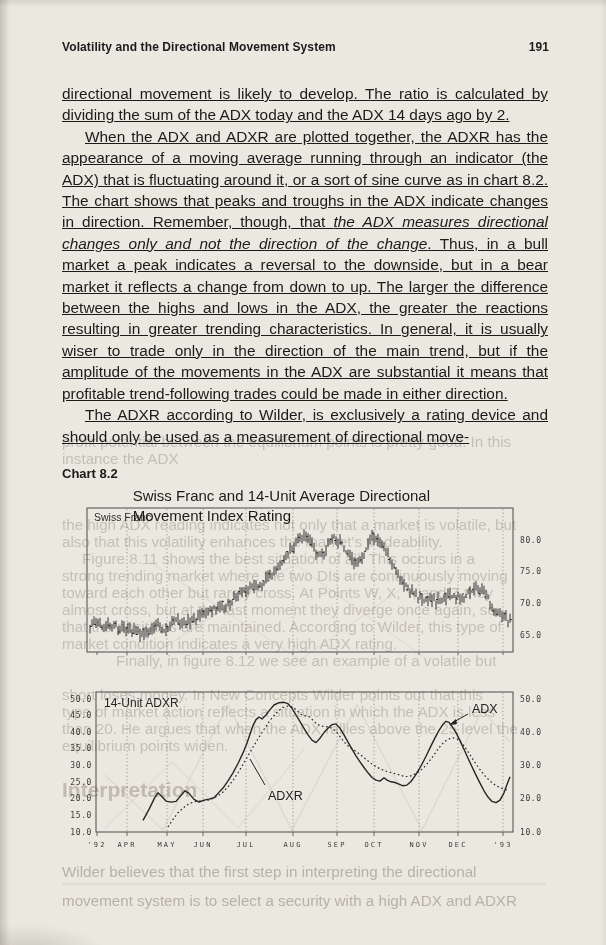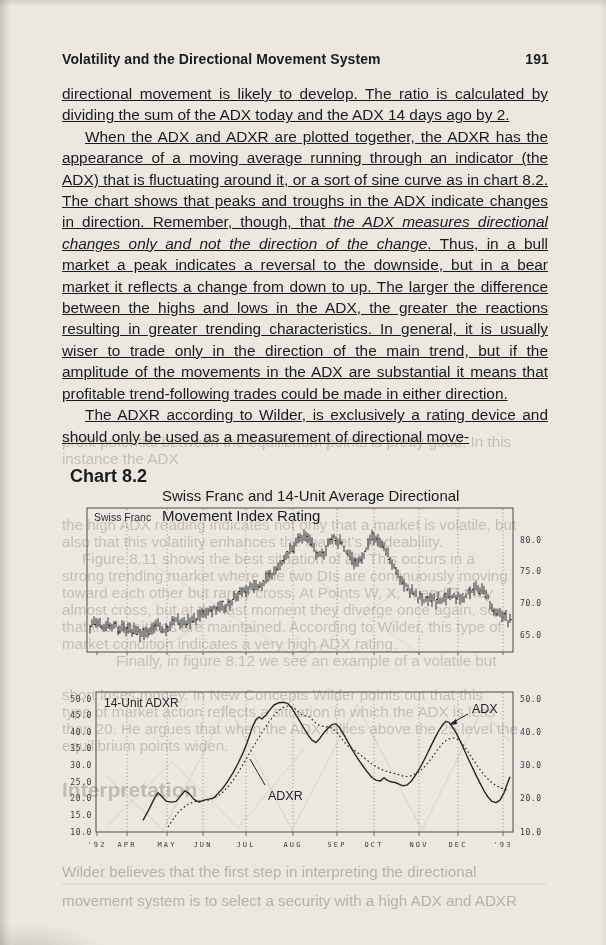--- a/index.html
+++ b/index.html
@@ -4,28 +4,28 @@
 <style>
   html,body{margin:0;padding:0;background:#777;}
   .page{position:relative;width:606px;height:945px;overflow:hidden;
     background-color:#ebe8e0;
     background-image:
       linear-gradient(to right, rgba(70,64,52,0.22), rgba(70,64,52,0) 10px),
       linear-gradient(to bottom, rgba(70,64,52,0.13), rgba(70,64,52,0) 7px),
       linear-gradient(to left, rgba(70,64,52,0.07), rgba(70,64,52,0) 6px),
       radial-gradient(ellipse 120px 45px at 4% 101%, rgba(70,64,52,0.20), rgba(70,64,52,0) 70%);
     font-family:"Liberation Sans", sans-serif;color:#1b1b1b;}
-  .hdr{position:absolute;left:62px;top:51px;width:487px;display:flex;justify-content:space-between;
-    font-size:14px;font-weight:bold;letter-spacing:0.1px;}
+  .hdr{position:absolute;left:62px;top:40px;width:487px;display:flex;justify-content:space-between;
+    font-size:12px;font-weight:bold;letter-spacing:0.1px;}
   .bodytext{position:absolute;left:62px;top:83px;width:486px;font-size:15.4px;line-height:21.4px;
     text-align:justify;z-index:3;}
   .bodytext p{margin:0;text-decoration:underline;}
   .bodytext p.ind{text-indent:23px;}
   .cap{position:absolute;left:62px;top:466px;width:480px;display:flex;gap:15px;z-index:3;}
-  .cap .clabel{font-weight:bold;font-size:18px;white-space:nowrap;margin-left:8px;}
+  .cap .clabel{font-weight:bold;font-size:13px;white-space:nowrap;}
   .cap .ctext{font-size:15px;line-height:20px;max-width:345px;margin-top:20px;}
   .ghostlayer{position:absolute;inset:0;z-index:1;}
   .ghost{position:absolute;font-size:15.2px;line-height:17px;color:rgba(110,101,84,0.30);white-space:nowrap;}
   .ghost-bold{font-weight:bold;font-size:21px;color:rgba(110,101,84,0.34);}
   .ghost-dark{color:rgba(105,96,80,0.40);margin-top:19px;}
   svg#charts{position:absolute;left:0;top:0;z-index:2;}
   .cbox{fill:none;stroke:#4a4a4a;stroke-width:1;}
   .chart-label{font-family:"Liberation Sans",sans-serif;font-size:10.5px;fill:#2e2e2e;}
   .chart-label2{font-family:"Liberation Sans",sans-serif;font-size:12px;fill:#262626;}
   .annot{font-family:"Liberation Sans",sans-serif;font-size:12.5px;fill:#222;}

